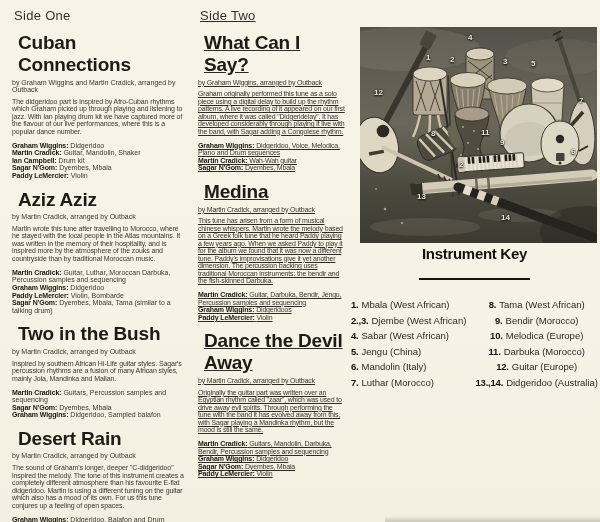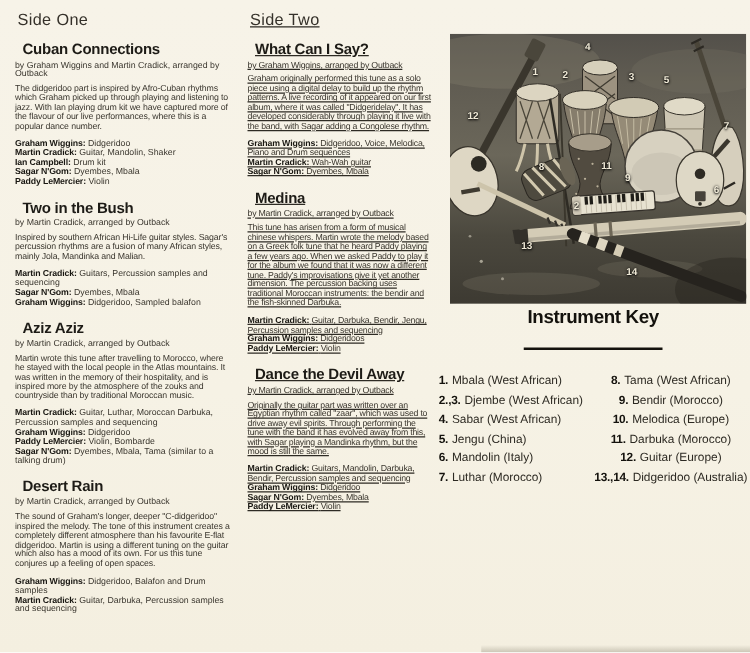--- a/index.html
+++ b/index.html
@@ -12,21 +12,21 @@
   
   .col{position:absolute; top:6px;}
   .col-left{left:12px; width:176px;}
   .col-mid{left:198px; width:148px;text-decoration:underline;}
   .side-heading{
     font-size:13px; font-weight:400; letter-spacing:.3px;
     margin:2px 0 0 2px; color:#35312a;
   }
   .track{margin-top:9px;}
   .track-title{
-    font-size:12px; font-weight:bold; letter-spacing:-.2px;
+    font-size:19px; font-weight:bold; letter-spacing:-.2px;
     margin:0 0 0 6px; color:#1d1b16;
   }
   .byline{font-size:7px; line-height:7.4px; margin:2.5px 0 0 0; color:#3a362e;}
   .desc{
     font-size:7px; line-height:7.45px; letter-spacing:-.1px;
     margin:4.5px 0 0 0; color:#3a362e;
   }
   .col-mid .desc,.col-mid .byline,.col-mid .credit{letter-spacing:-.18px;}
   .credits{margin-top:6.5px;}
   .credit{font-size:7px; line-height:7.6px; margin:0; color:#3a362e;}
@@ -75,39 +75,39 @@
       <div class="credits">
         <p class="credit"><b>Graham Wiggins:</b> <span>Didgeridoo</span></p>
         <p class="credit"><b>Martin Cradick:</b> <span>Guitar, Mandolin, Shaker</span></p>
         <p class="credit"><b>Ian Campbell:</b> <span>Drum kit</span></p>
         <p class="credit"><b>Sagar N'Gom:</b> <span>Dyembes, Mbala</span></p>
         <p class="credit"><b>Paddy LeMercier:</b> <span>Violin</span></p>
       </div>
     </section>
 
     <section class="track">
-      <h3 class="track-title">Two in the Bush</h3>
-      <p class="byline">by Martin Cradick, arranged by Outback</p>
-      <p class="desc">Inspired by southern African Hi-Life guitar styles.  Sagar's percussion rhythms are a fusion of many African styles, mainly Jola, Mandinka and Malian.</p>
-      <div class="credits">
-        <p class="credit"><b>Martin Cradick:</b> <span>Guitars, Percussion samples and sequencing</span></p>
-        <p class="credit"><b>Sagar N'Gom:</b> <span>Dyembes, Mbala</span></p>
-        <p class="credit"><b>Graham Wiggins:</b> <span>Didgeridoo, Sampled balafon</span></p>
-      </div>
-    </section>
-
-    <section class="track">
       <h3 class="track-title">Aziz Aziz</h3>
       <p class="byline">by Martin Cradick, arranged by Outback</p>
       <p class="desc">Martin wrote this tune after travelling to Morocco, where he stayed with the local people in the Atlas mountains.  It was written in the memory of their hospitality, and is inspired more by the atmosphere of the zouks and countryside than by traditional Moroccan music.</p>
       <div class="credits">
         <p class="credit"><b>Martin Cradick:</b> <span>Guitar, Luthar, Moroccan Darbuka, Percussion samples and sequencing</span></p>
         <p class="credit"><b>Graham Wiggins:</b> <span>Didgeridoo</span></p>
         <p class="credit"><b>Paddy LeMercier:</b> <span>Violin, Bombarde</span></p>
         <p class="credit"><b>Sagar N'Gom:</b> <span>Dyembes, Mbala, Tama (similar to a talking drum)</span></p>
+      </div>
+    </section>
+
+    <section class="track">
+      <h3 class="track-title">Two in the Bush</h3>
+      <p class="byline">by Martin Cradick, arranged by Outback</p>
+      <p class="desc">Inspired by southern African Hi-Life guitar styles.  Sagar's percussion rhythms are a fusion of many African styles, mainly Jola, Mandinka and Malian.</p>
+      <div class="credits">
+        <p class="credit"><b>Martin Cradick:</b> <span>Guitars, Percussion samples and sequencing</span></p>
+        <p class="credit"><b>Sagar N'Gom:</b> <span>Dyembes, Mbala</span></p>
+        <p class="credit"><b>Graham Wiggins:</b> <span>Didgeridoo, Sampled balafon</span></p>
       </div>
     </section>
 
     <section class="track">
       <h3 class="track-title">Desert Rain</h3>
       <p class="byline">by Martin Cradick, arranged by Outback</p>
       <p class="desc">The sound of Graham's longer, deeper "C-didgeridoo" inspired the melody.  The tone of this instrument creates a completely different atmosphere than his favourite E-flat didgeridoo.  Martin is using a different tuning on the guitar which also has a mood of its own.  For us this tune conjures up a feeling of open spaces.</p>
       <div class="credits">
         <p class="credit"><b>Graham Wiggins:</b> <span>Didgeridoo, Balafon and Drum samples</span></p>
         <p class="credit"><b>Martin Cradick:</b> <span>Guitar, Darbuka, Percussion samples and sequencing</span></p>

